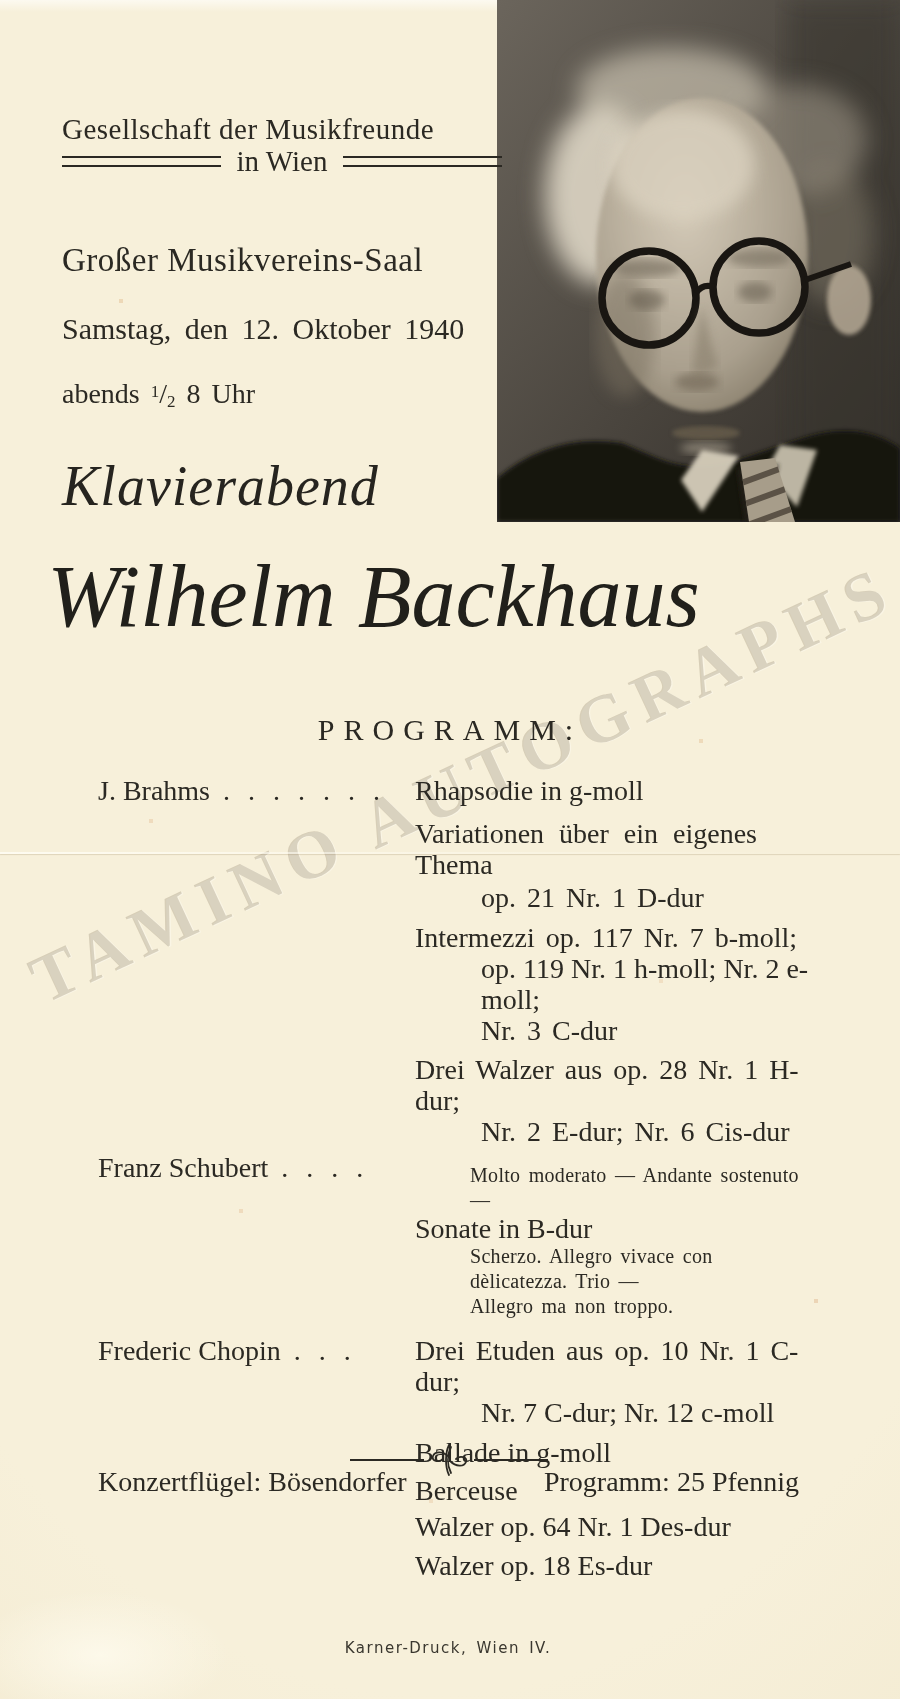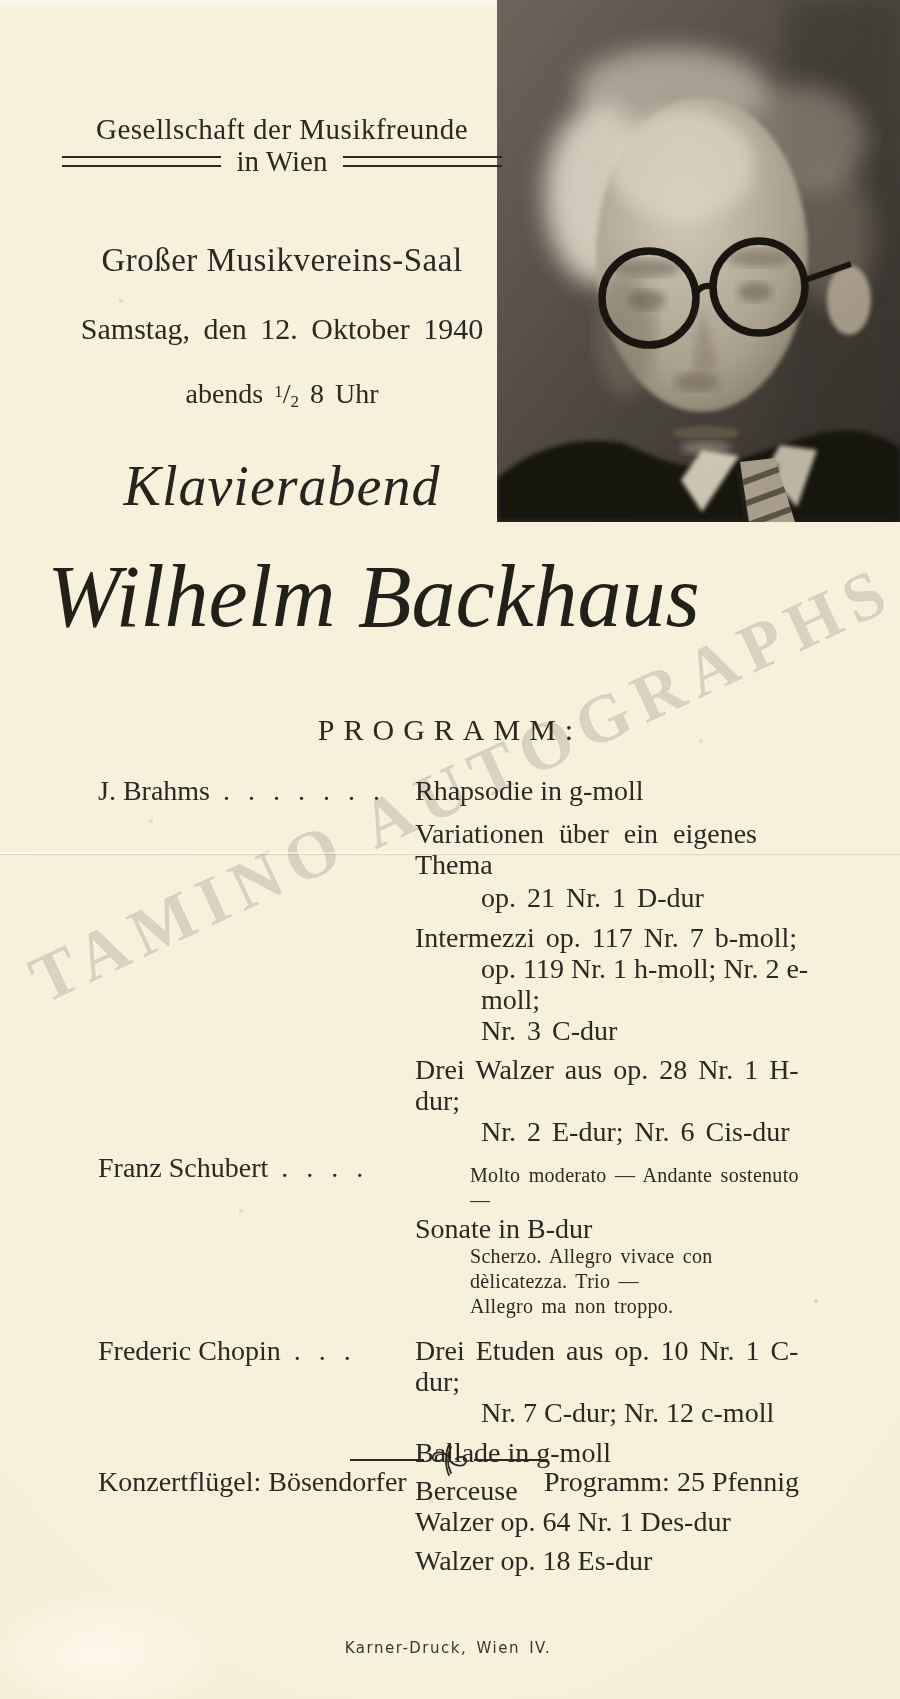--- a/index.html
+++ b/index.html
@@ -23,21 +23,21 @@
       430px 1500px 0 1px rgba(205,130,60,.16), 660px 980px 0 1px rgba(205,130,60,.15),
       150px 820px 0 1px rgba(205,130,60,.18), 530px 390px 0 1px rgba(205,130,60,.15);}
 
   
   .watermark{position:absolute;left:18px;top:948px;transform:rotate(-25deg);
     transform-origin:left top;white-space:nowrap;
     font-size:68px;letter-spacing:10px;font-weight:700;
     color:rgba(133,119,92,.28);text-shadow:1px 1px 0 rgba(255,255,250,.35);}
 
   
-  .header{position:absolute;left:62px;top:112px;width:440px;text-align:center;}
+  .header{position:absolute;left:62px;top:112px;width:440px;text-align:left;}
   .org1{font-size:29px;line-height:34px;letter-spacing:.5px;}
   .rule-row{display:flex;align-items:center;margin-top:10px;height:10px;}
   .dbl-rule{flex:1;height:7px;border-top:2px solid #2b2923;border-bottom:2px solid #2b2923;}
   .org2{font-size:29px;padding:0 16px;white-space:nowrap;}
   .venue{font-size:33px;line-height:38px;margin-top:75px;letter-spacing:.5px;}
   .date{font-size:30px;line-height:34px;margin-top:33px;word-spacing:6px;}
   .time{font-size:28px;line-height:32px;margin-top:30px;word-spacing:4px;}
   .time sup{font-size:17px;vertical-align:6px;}
   .time sub{font-size:17px;vertical-align:-4px;}
   .event-type{font-size:56px;line-height:60px;margin-top:38px;font-style:italic;
@@ -207,21 +207,21 @@
 
     <div class="prow" style="margin-top:16px">
       <div class="comp">
         <span>Frederic Chopin</span><span class="leader">. . .</span>
       </div>
       <div class="works">
         <div class="wline ws1">Drei Etuden aus op. 10 Nr. 1 C-dur;</div>
         <div class="wline ind">Nr. 7 C-dur; Nr. 12 c-moll</div>
         <div class="wline" style="margin-top:9px">Ballade in g-moll</div>
         <div class="wline" style="margin-top:7px">Berceuse</div>
-        <div class="wline" style="">Walzer op. 64 Nr. 1 Des-dur</div>
+        <div class="wline" style="margin-top:5px">Walzer op. 64 Nr. 1 Des-dur</div>
         <div class="wline" style="margin-top:8px">Walzer op. 18 Es-dur</div>
       </div>
     </div>
 
   </div>
 
   <div class="divider">
     <div class="rule"></div>
     <svg class="fleuron" width="40" height="34" viewBox="0 0 40 34">
       <g fill="none" stroke="#2b2923" stroke-width="1.8" stroke-linecap="round">

